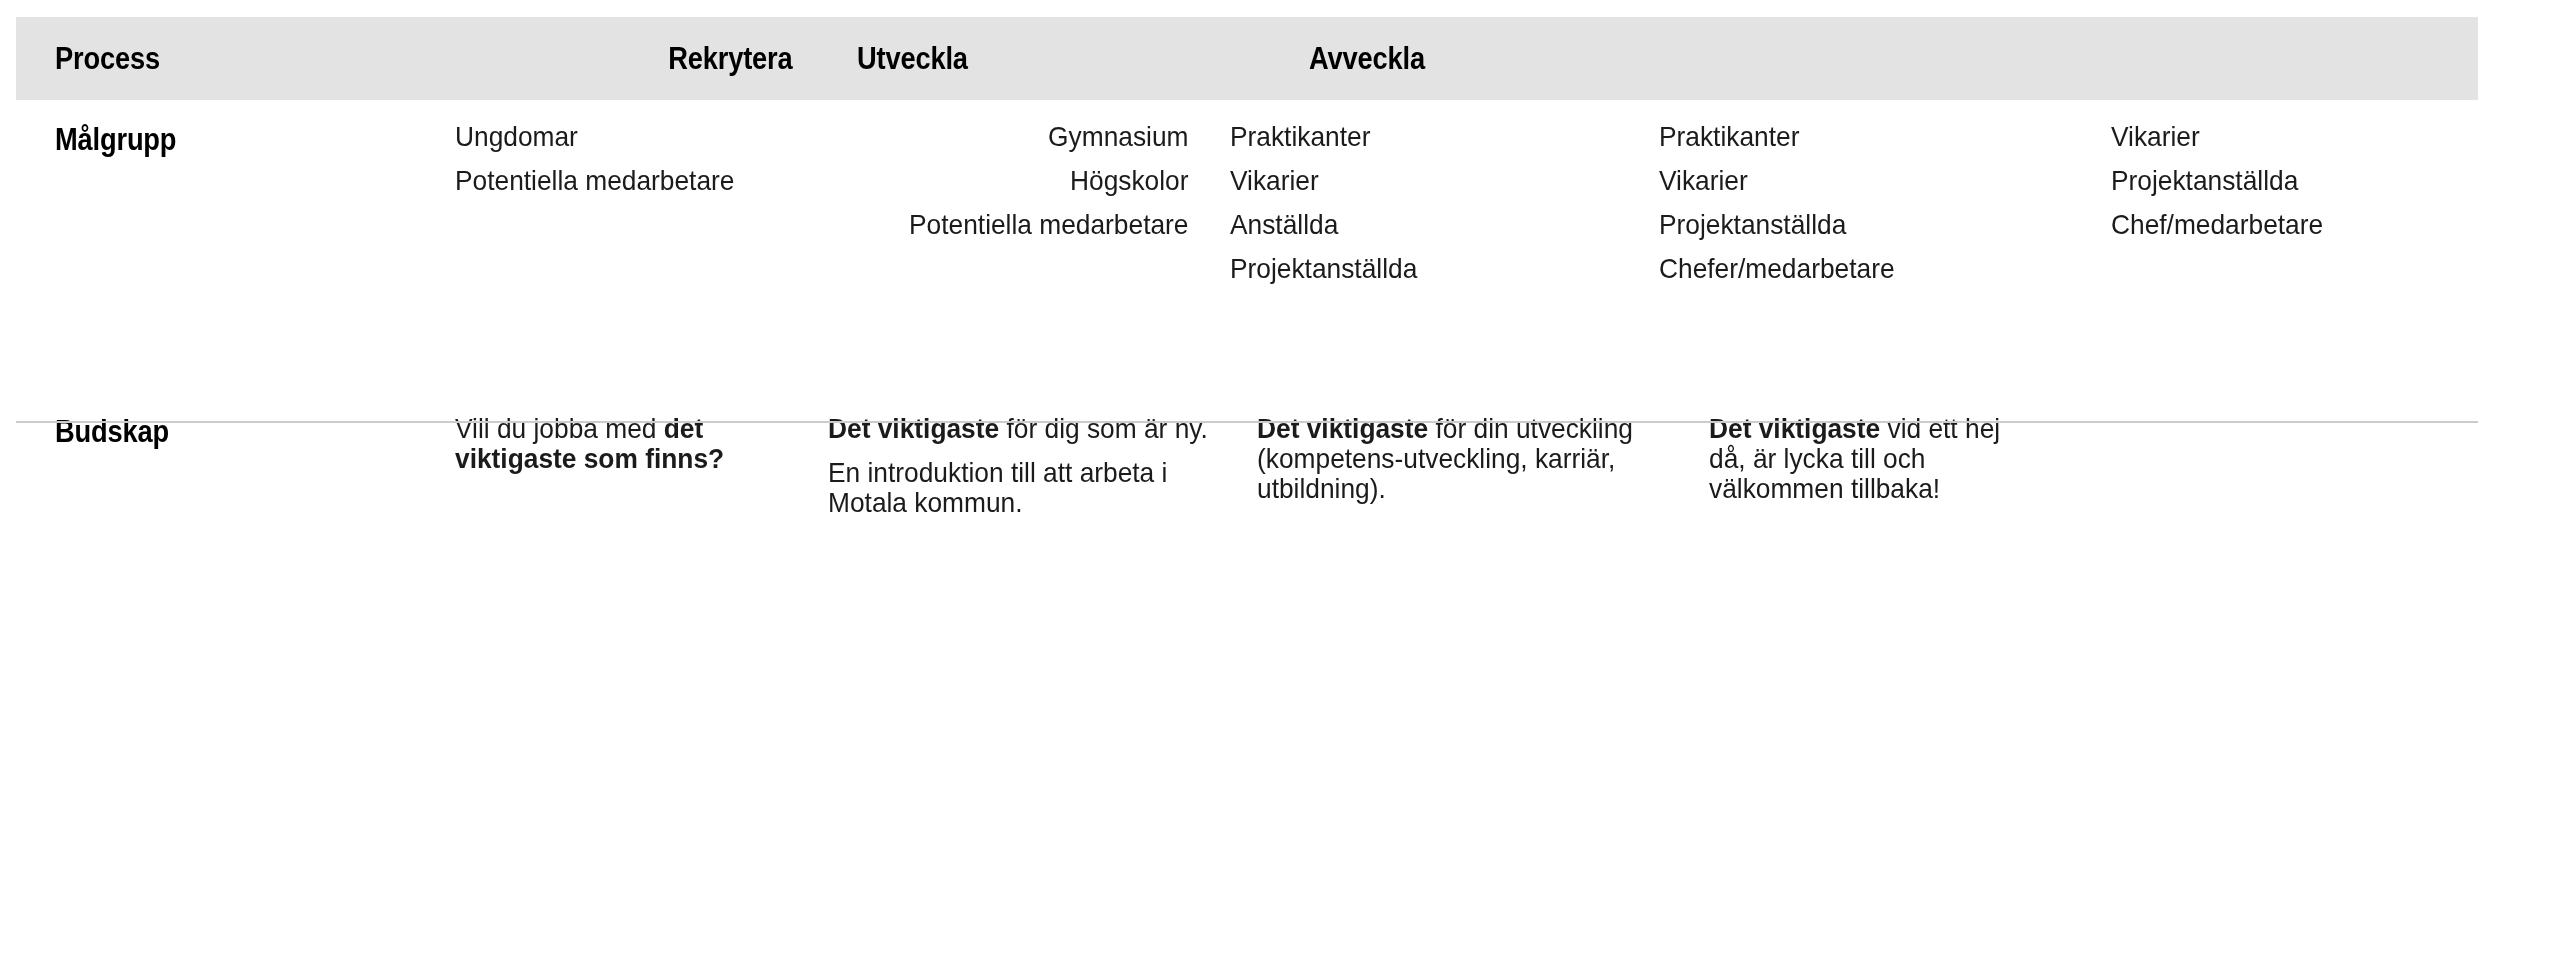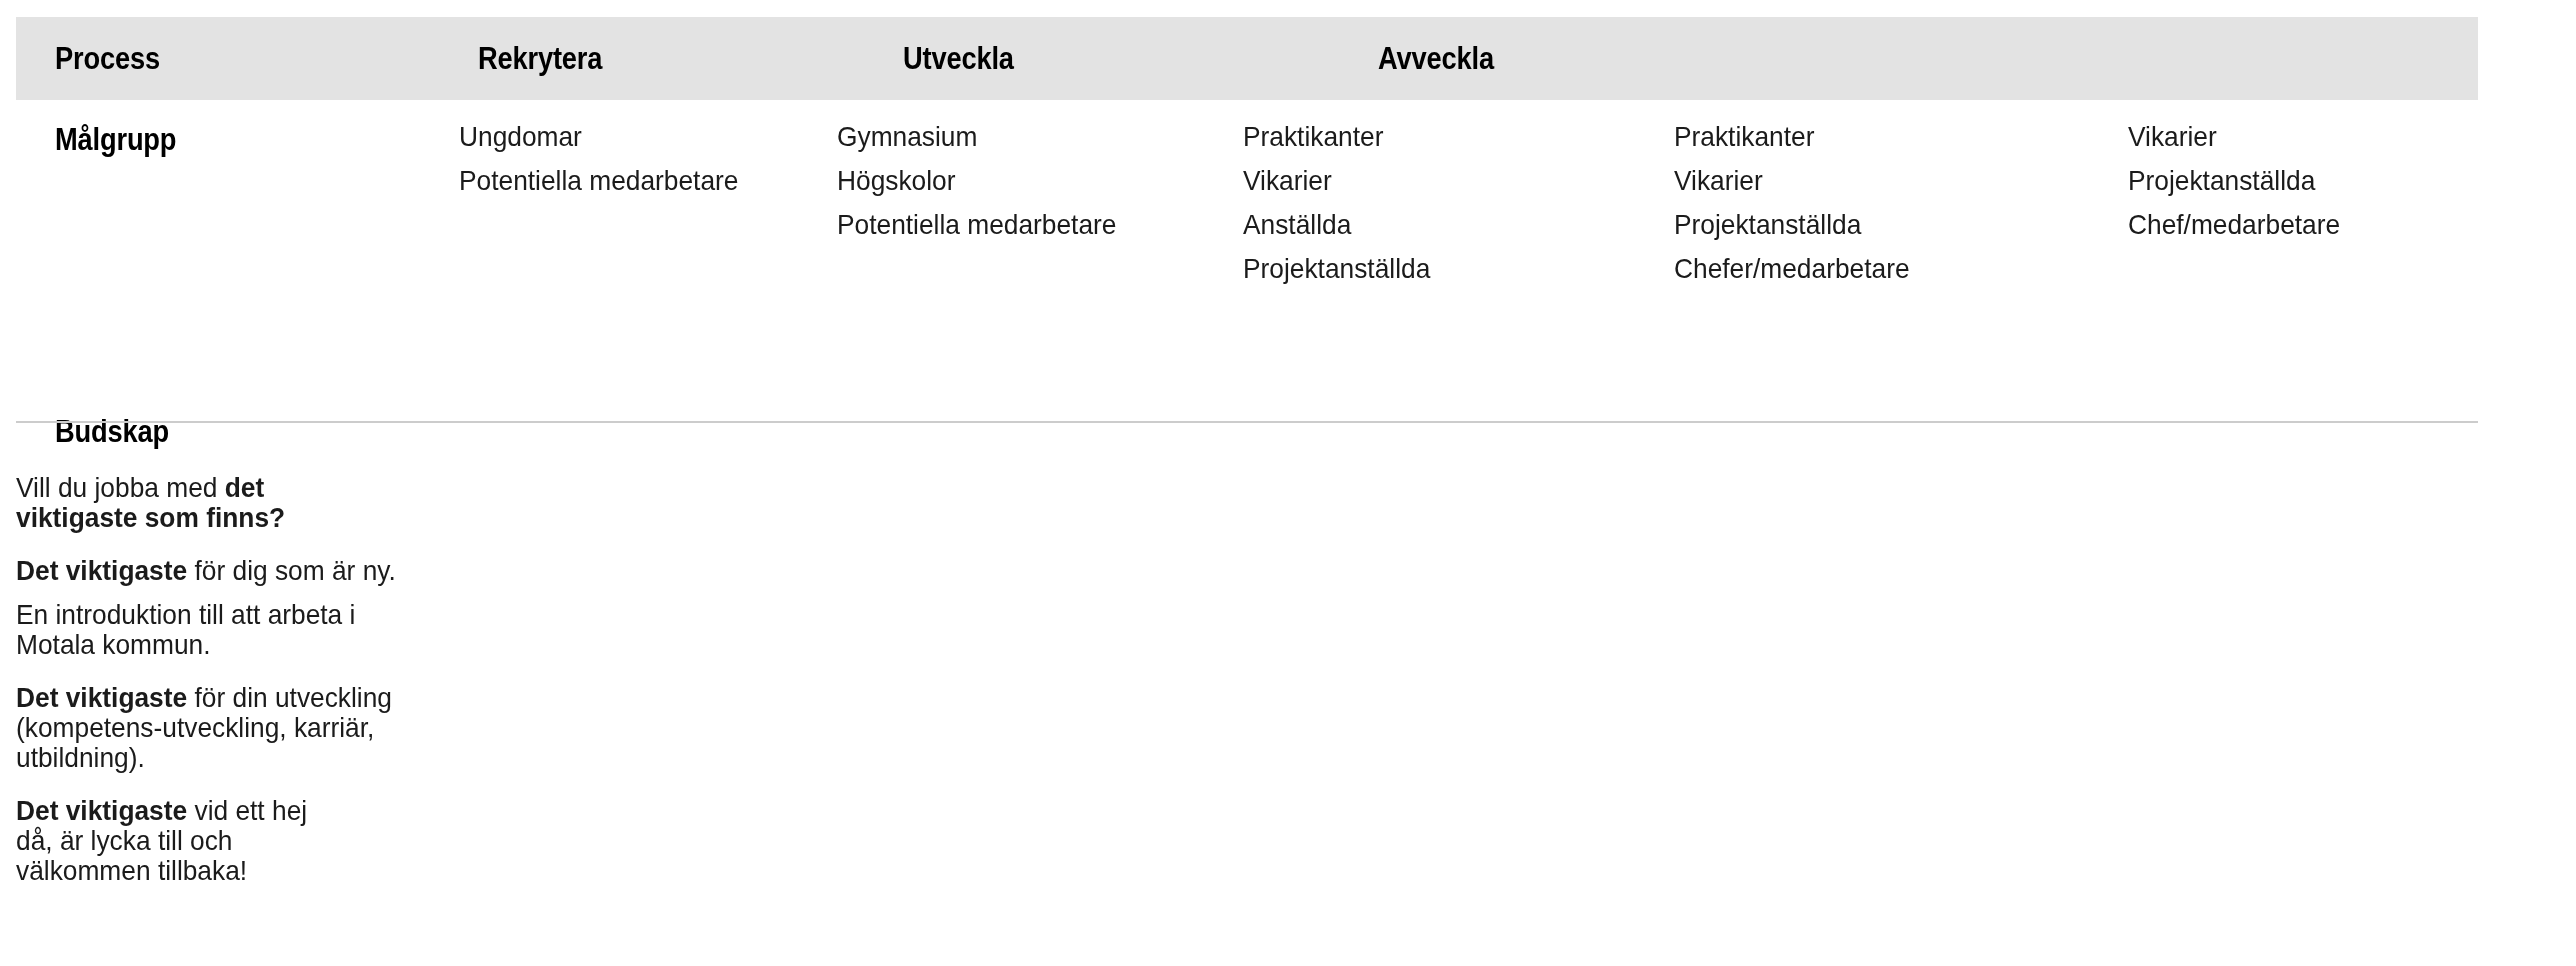--- a/index.html
+++ b/index.html
@@ -27,31 +27,30 @@
     position: absolute;
     left: 15.5px;
     top: 17px;
     width: 2462px;
   }
 
   .row {
     display: flex;
     align-items: flex-start;
     box-sizing: border-box;
-    gap: 23px;
   }
 
   .col {
     box-sizing: border-box;
     padding-right: 18.5px;
   }
   
   .col.c0 { width: 439px; padding-left: 39px; }
   .col.c1 { width: 373px; }
-  .col.c2 { width: 402px; }
+  .col.c2 { width: 402px; text-align: right; }
   .col.c3 { width: 429px; }
   .col.c4 { width: 452px; }
   .col.c5 { width: 367px; }
 
   
   .header-row {
     background: #e3e3e3;
     height: 83px;
     align-items: center;
   }
@@ -65,21 +64,21 @@
     transform: scaleX(0.88);
     transform-origin: left center;
     white-space: nowrap;
   }
 
   
   .body-row {
     padding-top: 22px;
   }
   .body-row.r0 { min-height: 292px; }
-  .body-row.r1 { min-height: 247px; flex-direction: column; }
+  .body-row.r1 { min-height: 247px; }
 
   .row-label {
     font-family: "Liberation Sans Narrow", "Liberation Sans", sans-serif;
     font-weight: 700;
     font-size: 31px;
     line-height: 36px;
     color: #000000;
     letter-spacing: -0.2px;
     transform: scaleX(0.88);
     transform-origin: left top;

